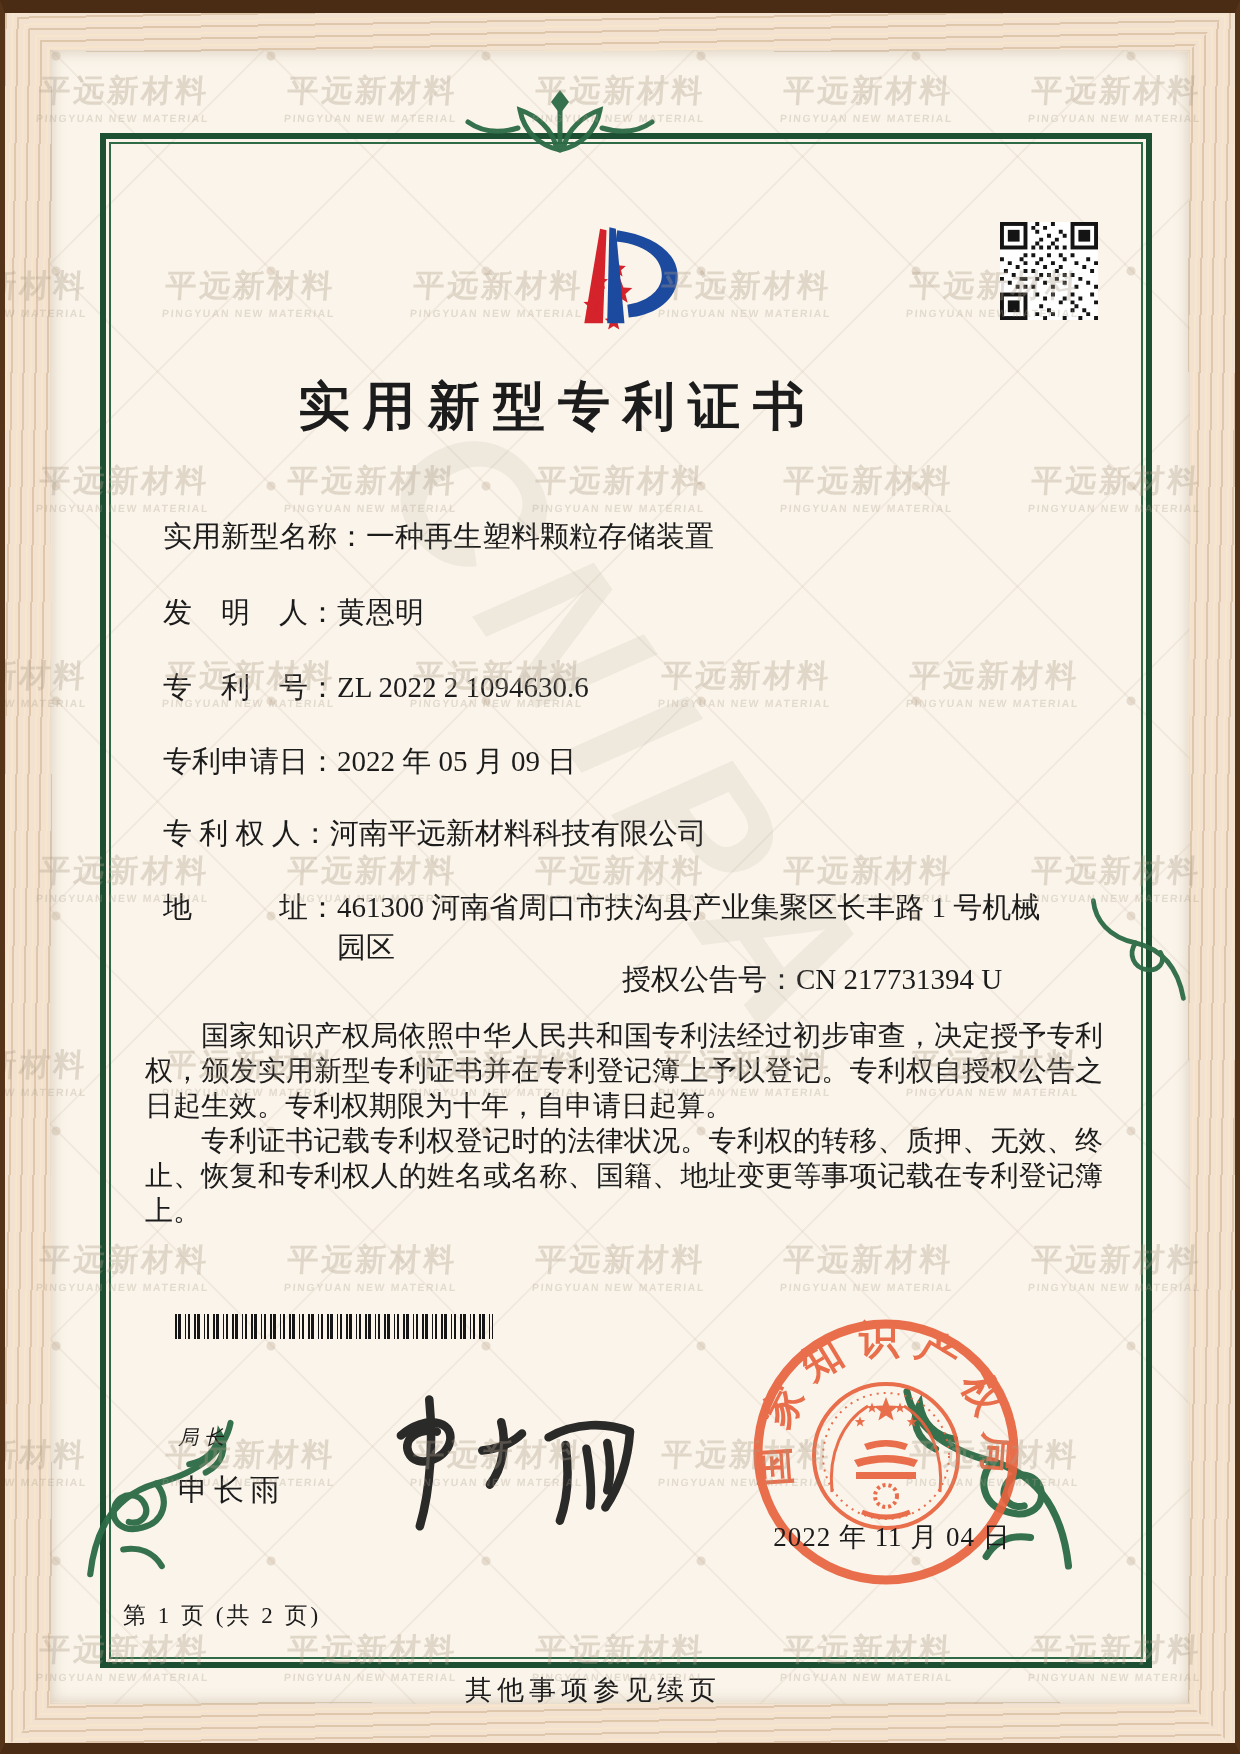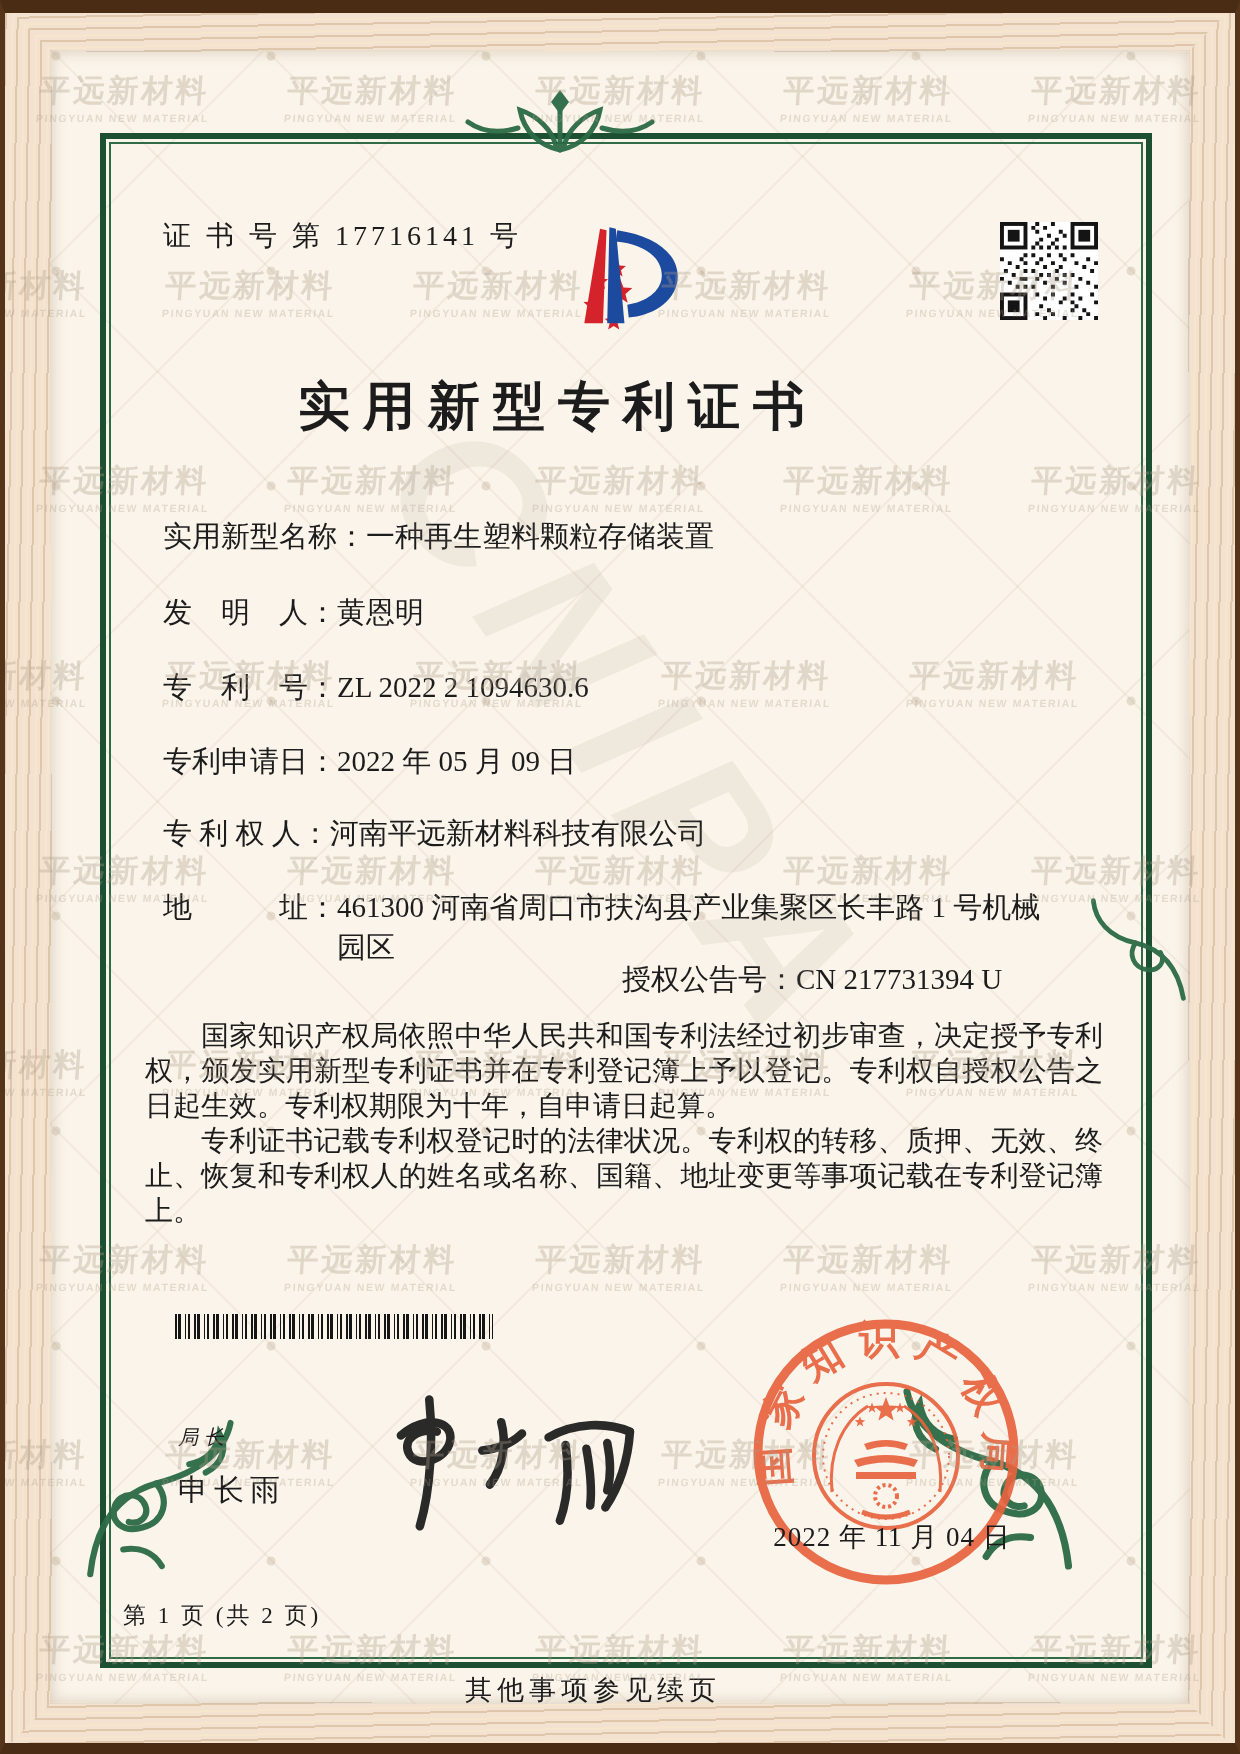--- a/index.html
+++ b/index.html
@@ -143,21 +143,20 @@
   </svg>
   <svg class="flourish" style="left:1078px;top:888px;" width="115" height="125" viewBox="0 0 120 120">
     <g transform="translate(120,0) scale(-1,1)" fill="none" stroke="#2c6a45" stroke-width="5" stroke-linecap="round">
       <path d="M10 110 C16 76 34 58 60 52 C88 46 102 28 104 8"></path>
       <path d="M60 52 C68 64 62 78 48 80 C36 82 28 72 34 62"></path>
     </g>
   </svg>
 
   <div class="content">
 
-    <div class="cert-no">证 书 号 第 17716141 号</div>
 
     <svg class="logo" viewBox="0 0 240 160">
       <g fill="#d5232b">
         <path d="M88 14 L97 16 L92 146 L66 146 Z"></path>
         <path d="M112 57 l3.2 8.5 8.8 .6 -6.8 5.8 2.2 8.8 -7.4 -4.8 -7.4 4.8 2.2 -8.8 -6.8 -5.8 8.8 -.6 z"></path>
         <path d="M88 76 l3 7.8 8.2 .6 -6.3 5.4 2 8.2 -6.9 -4.5 -6.9 4.5 2 -8.2 -6.3 -5.4 8.2 -.6 z"></path>
         <path d="M116 84 l4.6 12 12.4 .9 -9.6 8.2 3.1 12.4 -10.5 -6.8 -10.5 6.8 3.1 -12.4 -9.6 -8.2 12.4 -.9 z"></path>
         <path d="M76 108 l3 7.8 8.2 .6 -6.3 5.4 2 8.2 -6.9 -4.5 -6.9 4.5 2 -8.2 -6.3 -5.4 8.2 -.6 z"></path>
         <path d="M107 130 l3.4 8.8 9.2 .7 -7.1 6 2.3 9.2 -7.8 -5.1 -7.8 5.1 2.3 -9.2 -7.1 -6 9.2 -.7 z"></path>
       </g>

